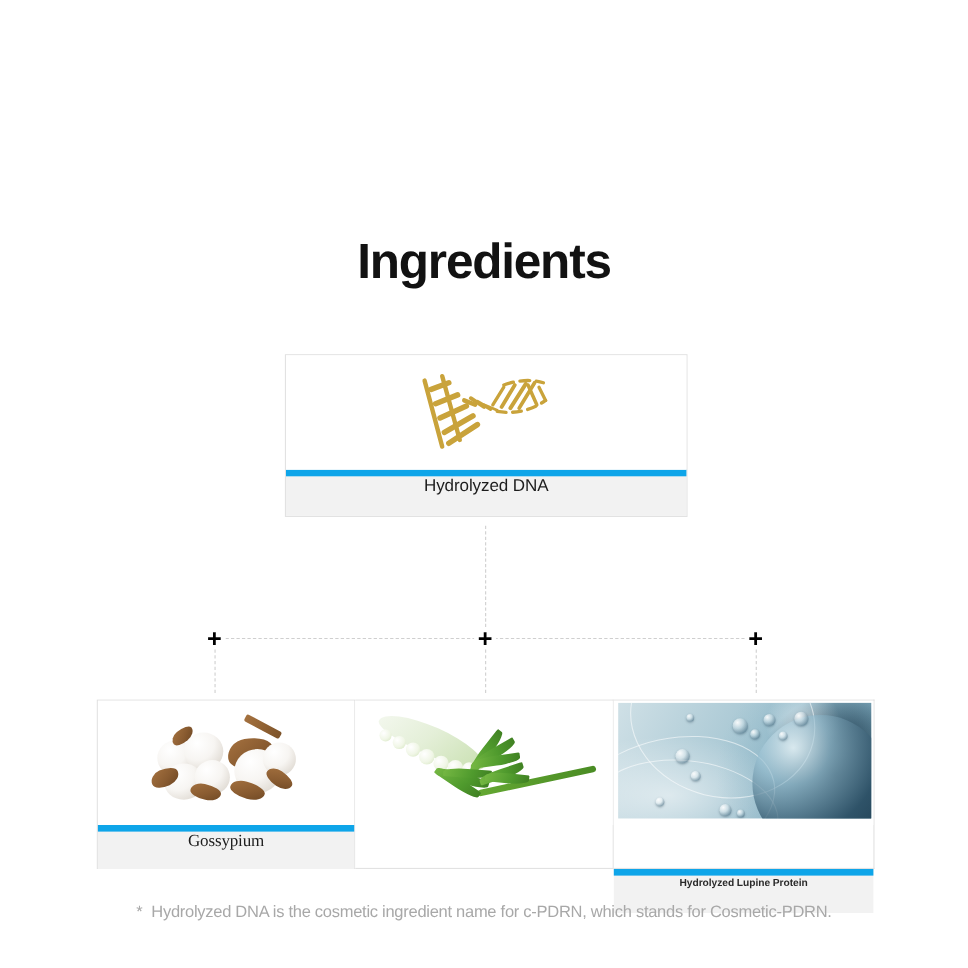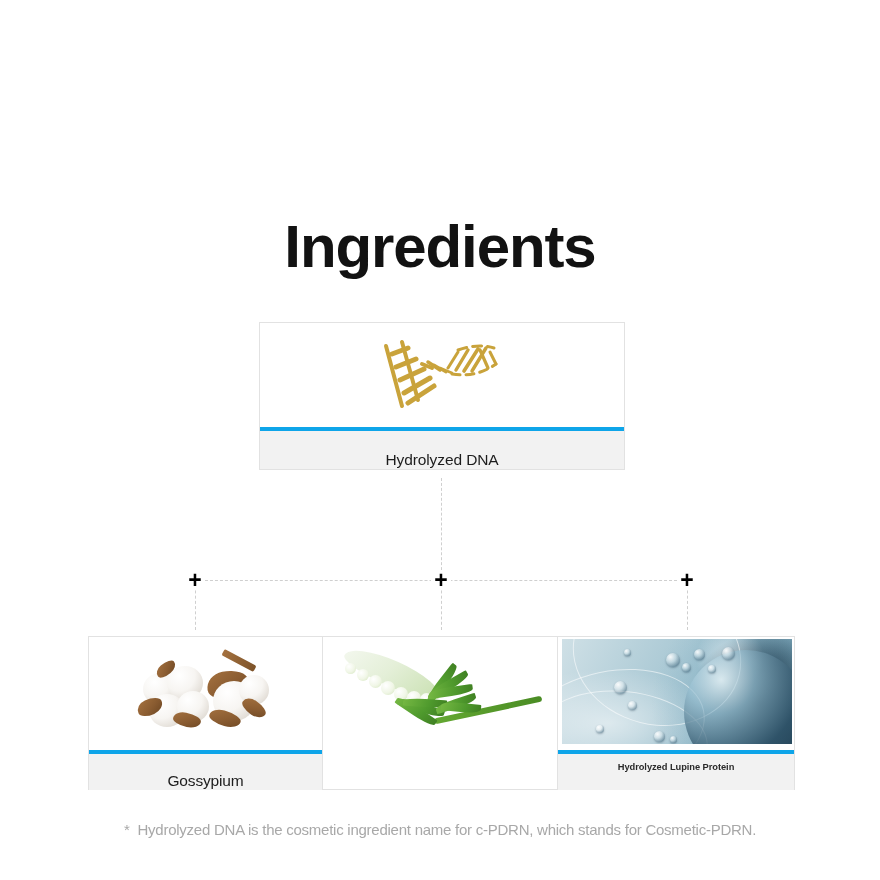--- a/index.html
+++ b/index.html
@@ -42,45 +42,45 @@
   }
   .headline-line { display: block; white-space: nowrap; }
 
   
   .section-title {
     position: absolute;
     top: 212px;
     left: 0;
     width: 880px;
     text-align: center;
-    font-size: 60px;
+    font-size: 45px;
     font-weight: 700;
     letter-spacing: -1.1px;
     color: #121212;
   }
 
   
   .card {
     position: absolute;
     background: #ffffff;
     border: 1px solid #e2e2e2;
   }
   .card-media {
     position: relative;
     width: 100%;
     overflow: hidden;
     background: #ffffff;
   }
   .card-label {
     background: #f2f2f2;
-    border-top: 4px solid #0ea5e9;
+    border-top: 6px solid #0ea5e9;
     display: flex;
     flex-direction: column;
     align-items: center;
-    justify-content: flex-end;
+    justify-content: flex-start;
     text-align: center;
   }
 
   
   #dna-card {
     left: 259px;
     top: 322px;
     width: 366px;
     height: 148px;
   }
@@ -133,31 +133,32 @@
   
   .bottom-card { top: 636px; height: 154px; }
   .bottom-card .card-media { height: 113px; }
   .bottom-card .card-label {
     height: 40px;
     font-size: 15.5px;
     color: #1d1d1d;
     letter-spacing: -0.15px;
   }
 
-  #card-gossypium { left: 88px; width: 235px; }
+  #card-gossypium { left: 88px; width: 235px; font-family: Liberation Serif, serif; }
   #card-herbaceum { left: 323px; width: 235px; border-left: none; }
   #card-lupine    { left: 558px; width: 237px; border-left: none; }
 
   #card-lupine .card-label {
     line-height: 1.45;
     font-size: 9.3px;
     font-weight: 700;
     letter-spacing: -0.05px;
     color: #2a2a2a;
-    padding: 16px 4px;
+    padding: 0 4px;
+    margin-top: 40px;
   }
   #card-lupine .lbl-2 { margin-top: 2px; }
 
   
   .water-img {
     position: absolute;
     left: 4px;
     top: 2px;
     width: 230px;
     height: 105px;

